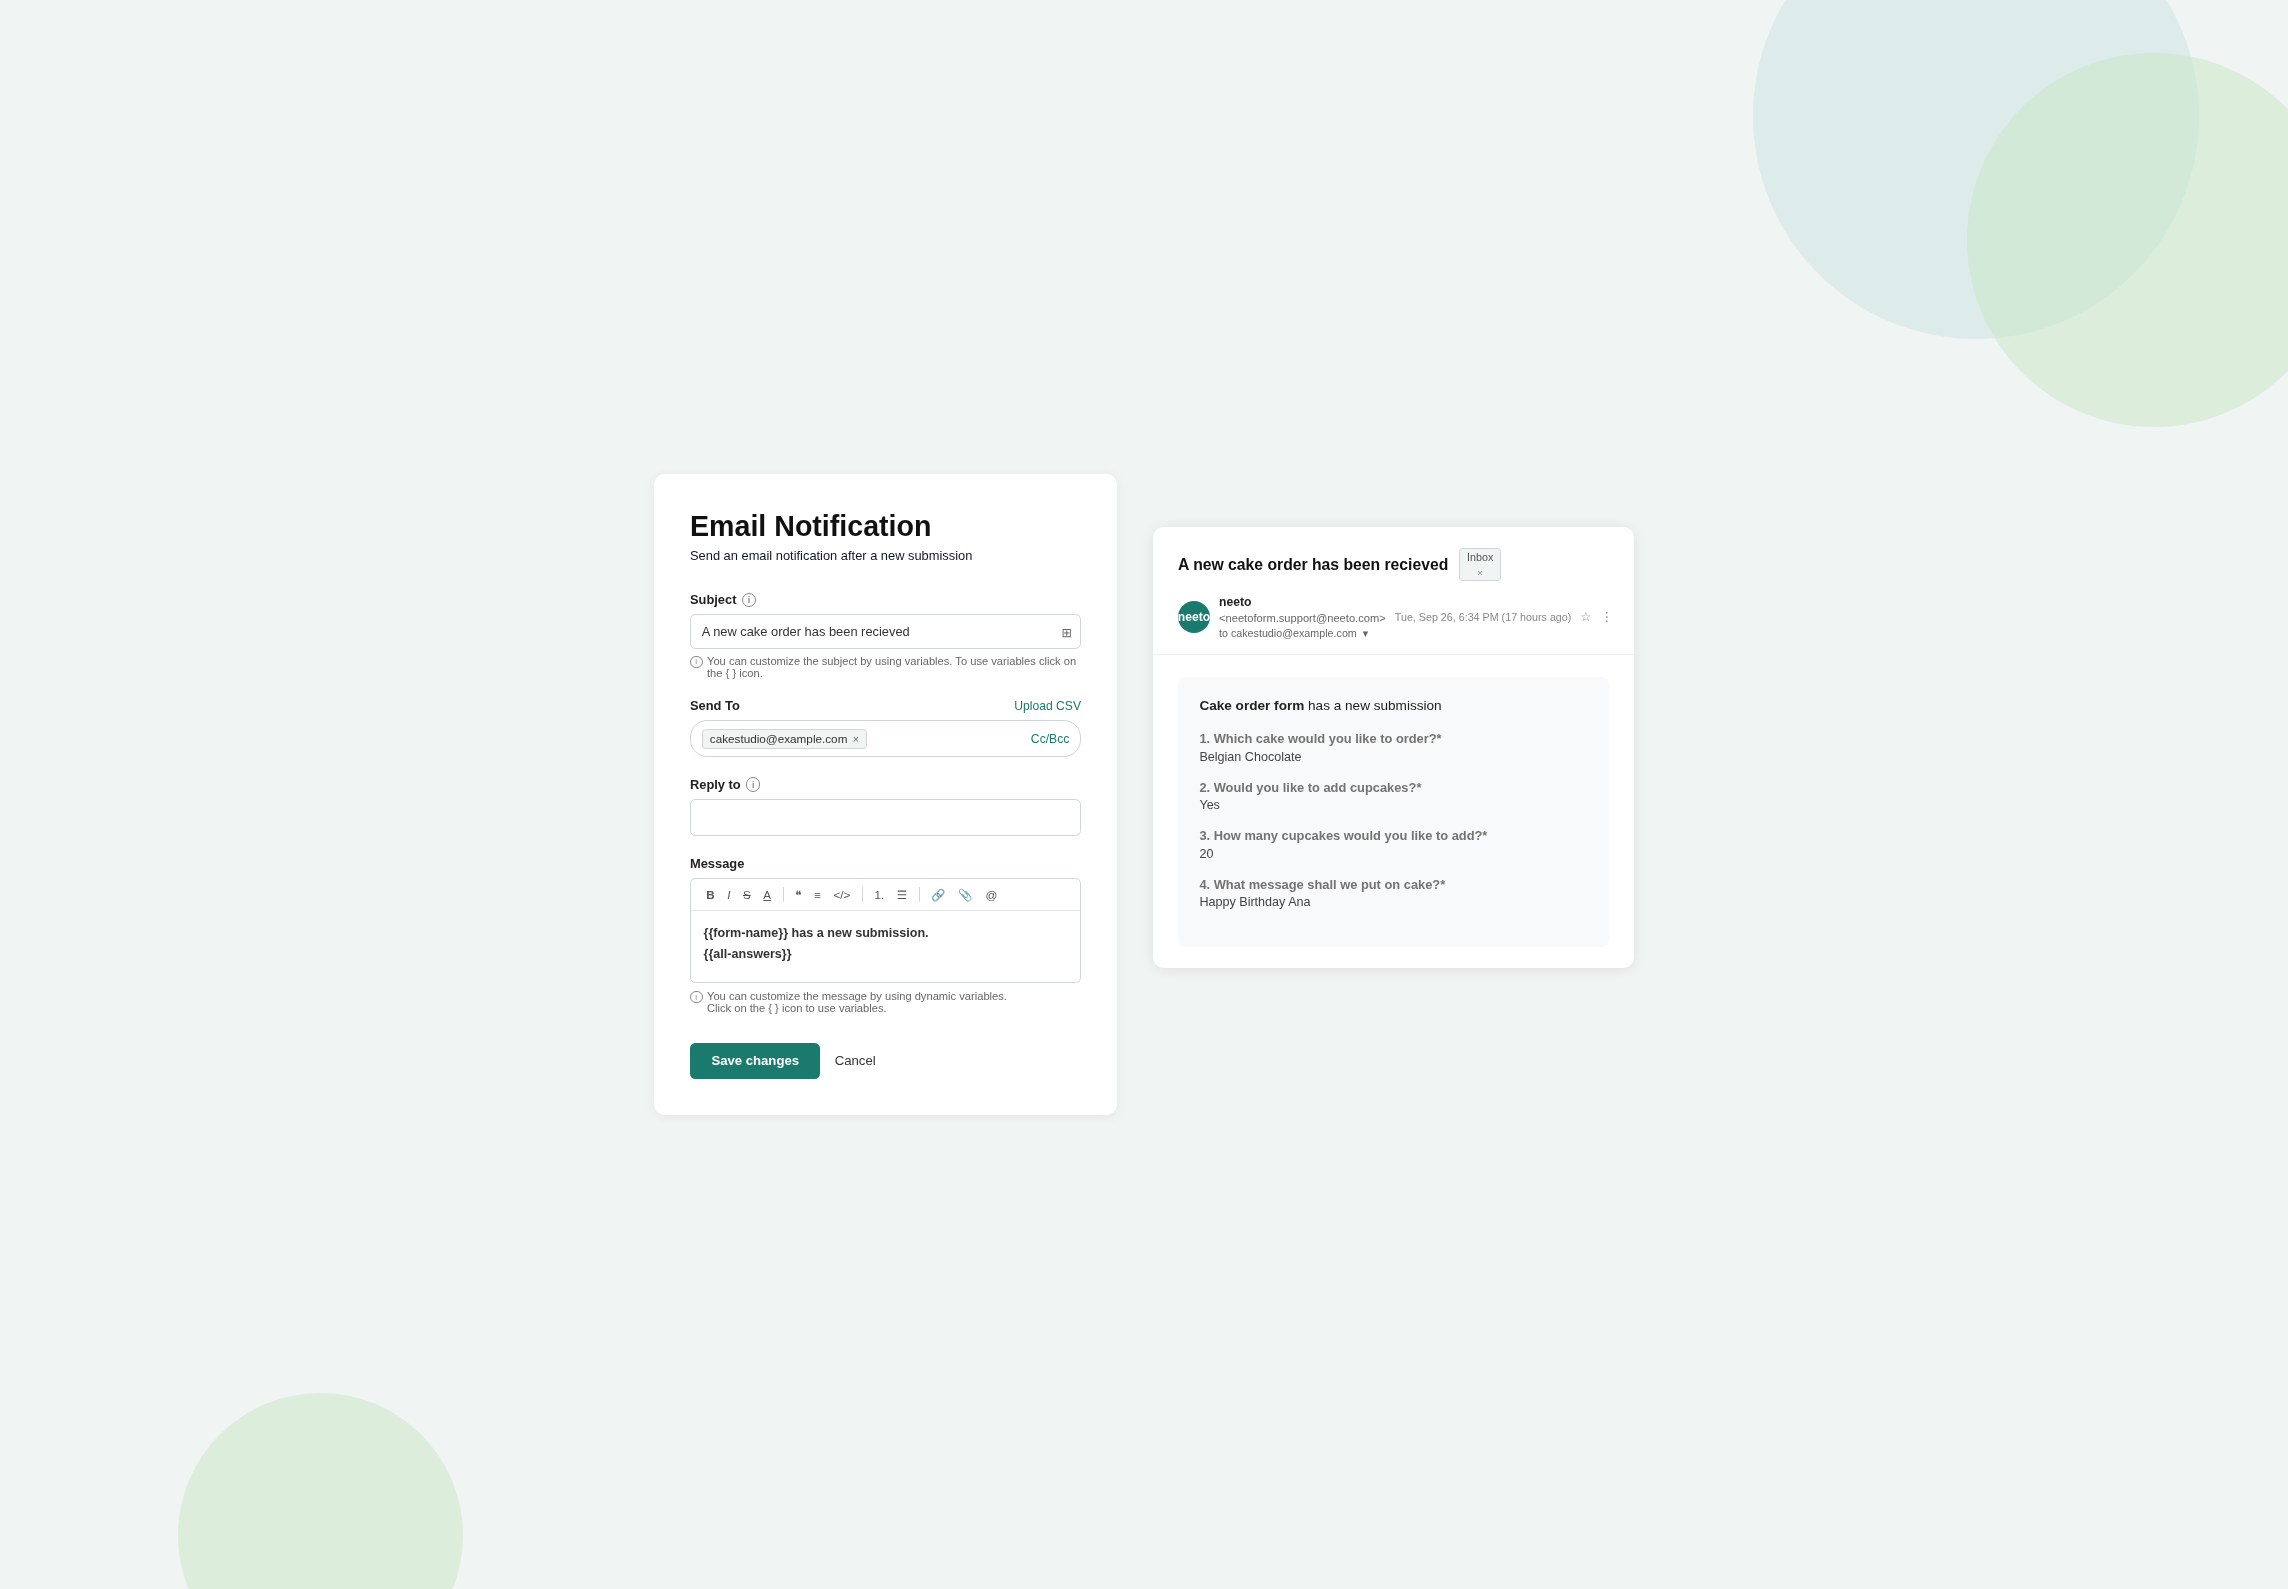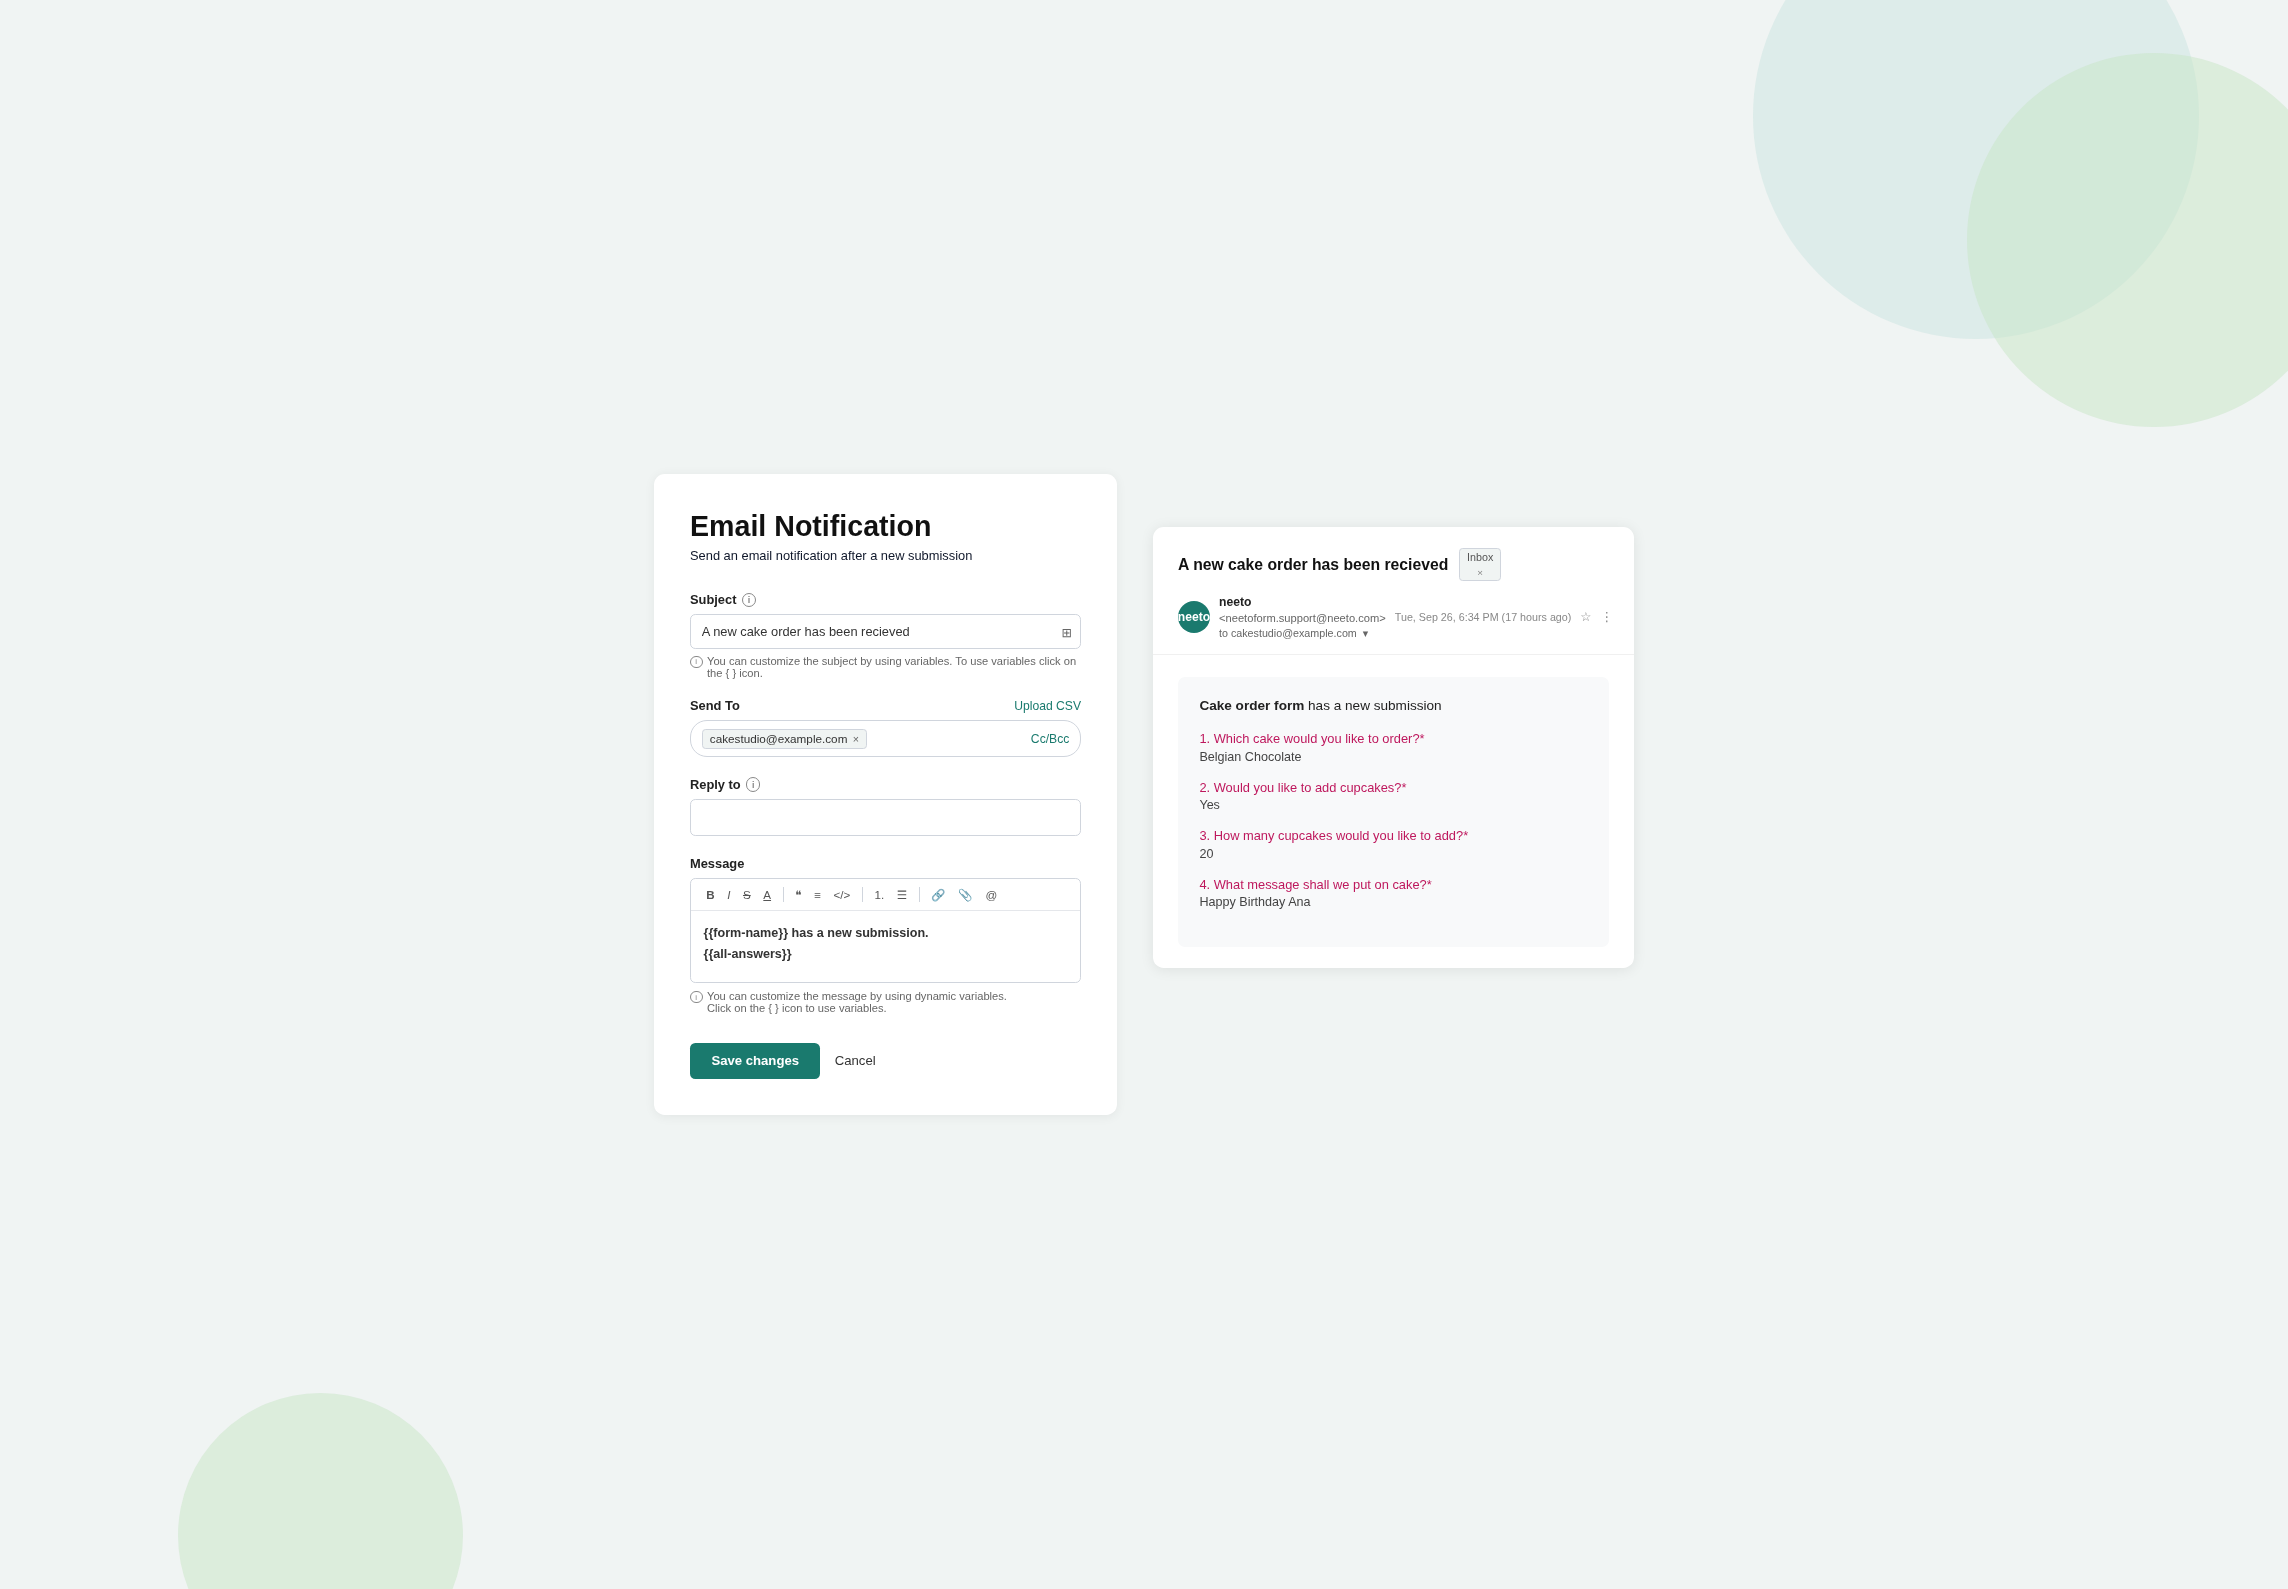--- a/index.html
+++ b/index.html
@@ -456,22 +456,22 @@
     .qa-list {
       list-style: none;
     }
 
     .qa-item {
       margin-bottom: 16px;
     }
 
     .qa-question {
       font-size: 0.9rem;
-      font-weight: 400;
-      color: #be185d;
+      font-weight: 700;
+      color: #737373;
       margin-bottom: 3.6px;
     }
 
     .qa-answer {
       font-size: 0.88rem;
       color: #444;
       margin-left: 0;
     }
   </style>
 </head>

